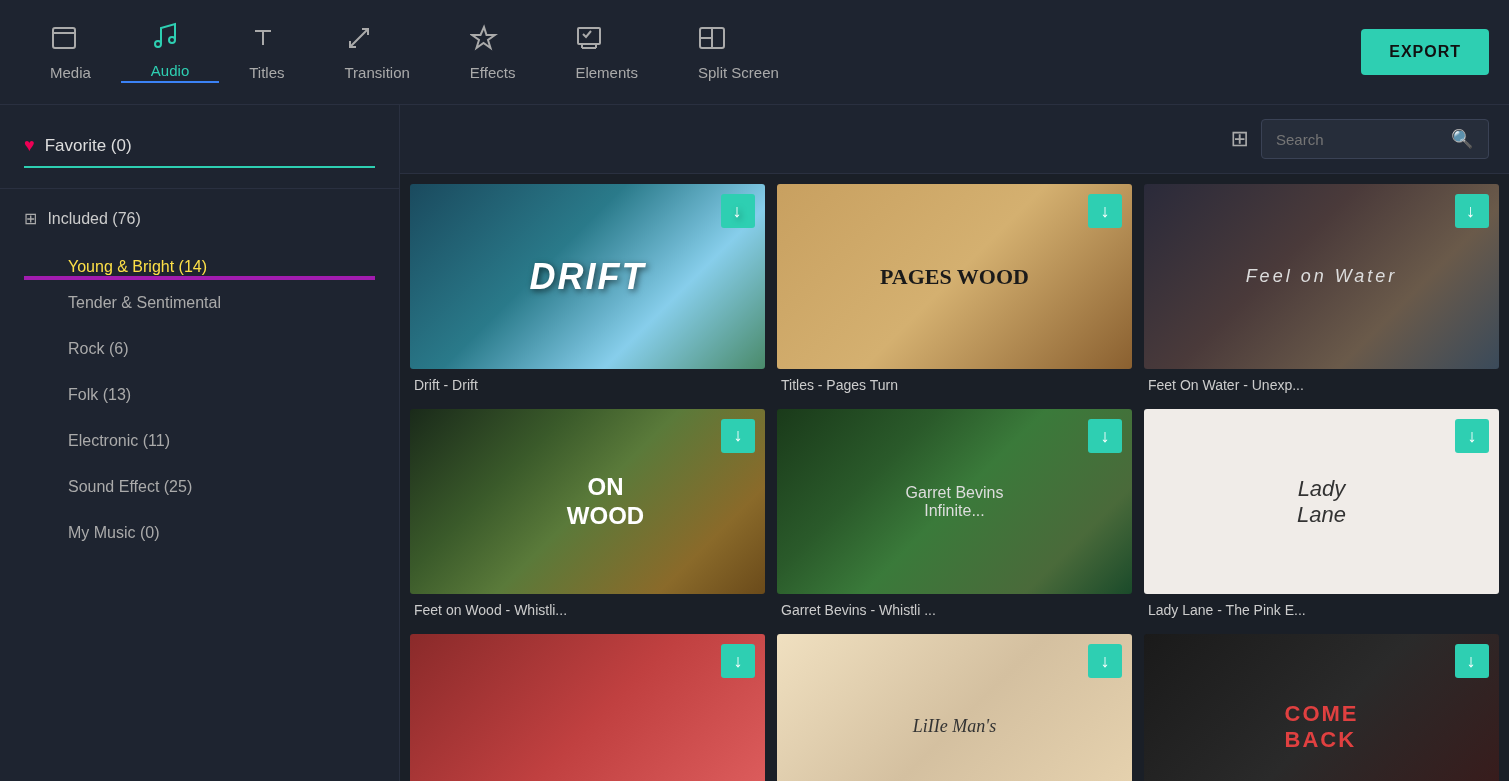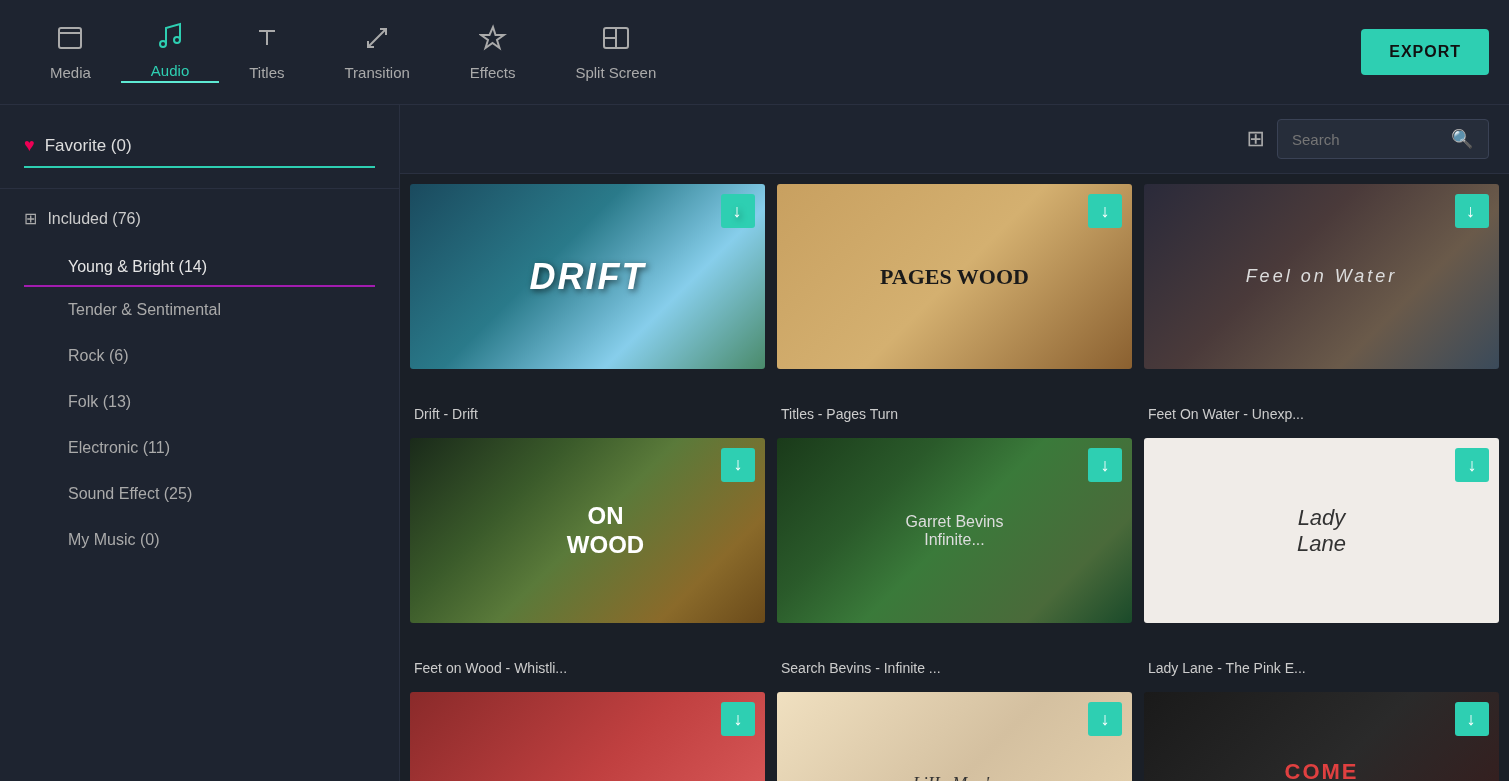--- a/index.html
+++ b/index.html
@@ -20,31 +20,30 @@
       display: flex;
       align-items: center;
       height: 105px;
       padding: 0 20px;
       border-bottom: 1px solid #2a3040;
       flex-shrink: 0;
     }
     .nav-item {
       display: flex;
       flex-direction: column;
-      align-items: center;
       gap: 8px;
       padding: 0 30px;
       cursor: pointer;
       color: #aaa;
       font-size: 15px;
       transition: color 0.2s;
     }
     .nav-item.active {
       color: #2ecfb2;
-      border-bottom: 2px solid #5eead4;
+      border-bottom: 2px solid #3b82f6;
       padding-bottom: 2px;
     }
     .nav-icon {
       font-size: 26px;
       line-height: 1;
     }
     .export-btn {
       margin-left: auto;
       background: #2ecfb2;
       color: #111;
@@ -100,23 +99,23 @@
       margin-bottom: 16px;
     }
     .grid-icon { font-size: 16px; color: #aaa; }
     .sidebar-subitem {
       padding: 14px 24px 14px 44px;
       font-size: 16px;
       color: #aaa;
       cursor: pointer;
     }
     .sidebar-subitem.active {
-      color: #e5e5e5;
-      border-bottom: 2px solid #a21caf;
-      padding-bottom: 9px;
+      color: #fde047;
+      border-bottom: 4px solid #a21caf;
+      padding-bottom: 0;
     }
 
     
     .content-area {
       flex: 1;
       display: flex;
       flex-direction: column;
       overflow: hidden;
     }
 
@@ -137,21 +136,21 @@
       cursor: pointer;
     }
     .search-box {
       display: flex;
       align-items: center;
       background: #262d3a;
       border: 1px solid #3a4255;
       border-radius: 4px;
       padding: 8px 14px;
       gap: 8px;
-      width: 212px;
+      width: 228px;
     }
     .search-input {
       background: transparent;
       border: none;
       color: #aaa;
       font-size: 15px;
       outline: none;
       flex: 1;
       width: 100%;
     }
@@ -194,21 +193,20 @@
       display: flex;
       align-items: center;
       justify-content: center;
       font-size: 18px;
       cursor: pointer;
     }
     .grid-label {
       padding: 8px 4px 4px;
       font-size: 14px;
       color: #ccc;
-      margin-top: 29px;
     }
 
     
     .thumb-drift {
       background: linear-gradient(135deg, #1a4a5e 0%, #2a7a8a 40%, #87ceeb 70%, #4a8a6a 100%);
       font-size: 36px;
       font-weight: 900;
       color: white;
       letter-spacing: 2px;
       font-style: italic;
@@ -322,20 +320,30 @@
     <span class="nav-icon">
       <svg width="28" height="28" viewBox="0 0 28 28" fill="none" stroke="#aaa" stroke-width="2">
         <path d="M14 3l2.5 8h8.5l-7 5 2.5 8-7-5-7 5 2.5-8-7-5h8.5z"></path>
       </svg>
     </span>
     <span>Effects</span>
   </div>
   <div class="nav-item">
     <span class="nav-icon">
       <svg width="28" height="28" viewBox="0 0 28 28" fill="none" stroke="#aaa" stroke-width="2">
+        <rect x="3" y="4" width="22" height="16" rx="1"></rect>
+        <path d="M7 20v4M21 20v4M7 24h14"></path>
+        <path d="M8 10l3 3 5-6"></path>
+      </svg>
+    </span>
+    <span>Elements</span>
+  </div>
+  <div class="nav-item">
+    <span class="nav-icon">
+      <svg width="28" height="28" viewBox="0 0 28 28" fill="none" stroke="#aaa" stroke-width="2">
         <rect x="2" y="4" width="24" height="20" rx="2"></rect>
         <path d="M14 4v20M2 14h12"></path>
       </svg>
     </span>
     <span>Split Screen</span>
   </div>
   <button class="export-btn">EXPORT</button>
 </div>
 
 <div class="main-area">
@@ -420,21 +428,21 @@
         </div>
         <div class="grid-label">Feet on Wood - Whistli...</div>
       </div>
 
       <div class="grid-item">
         <div class="grid-thumb thumb-garret">
           <span style="white-space:pre;">Garret Bevins
 Infinite...</span>
           <div class="download-btn">↓</div>
         </div>
-        <div class="grid-label">Search Bevins - Infinite ...</div>
+        <div class="grid-label">Garret Bevins - Whistli ...</div>
       </div>
 
       <div class="grid-item">
         <div class="grid-thumb thumb-lady">
           <span style="white-space:pre; font-size:22px; font-style:italic;">Lady
 Lane</span>
           <div class="download-btn">↓</div>
         </div>
         <div class="grid-label">Lady Lane - The Pink E...</div>
       </div>

